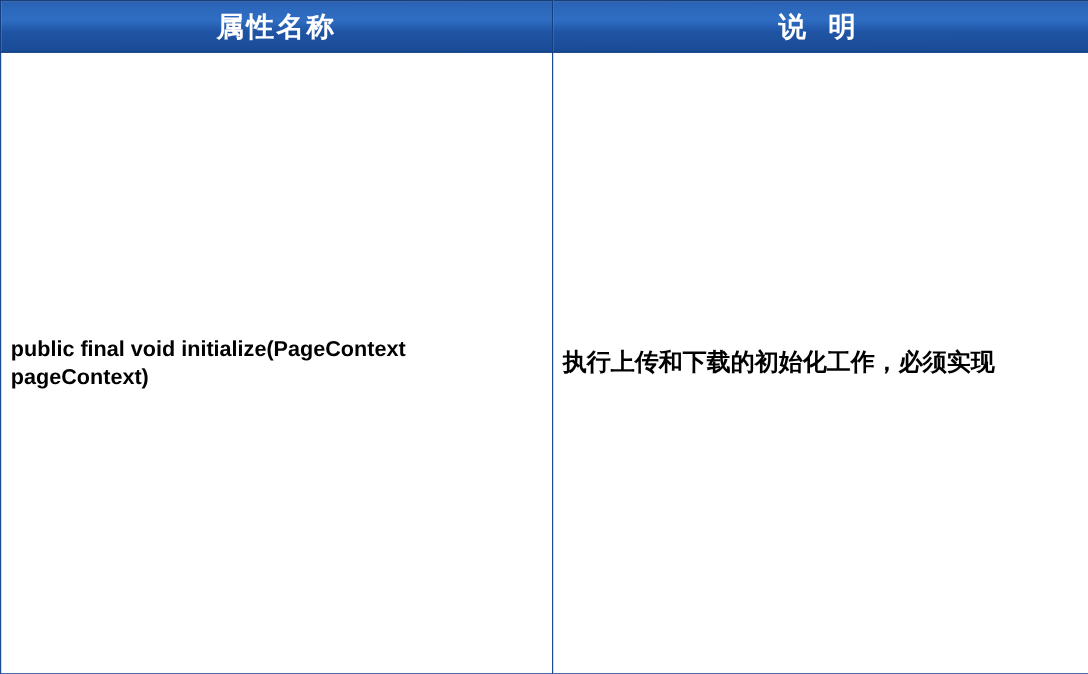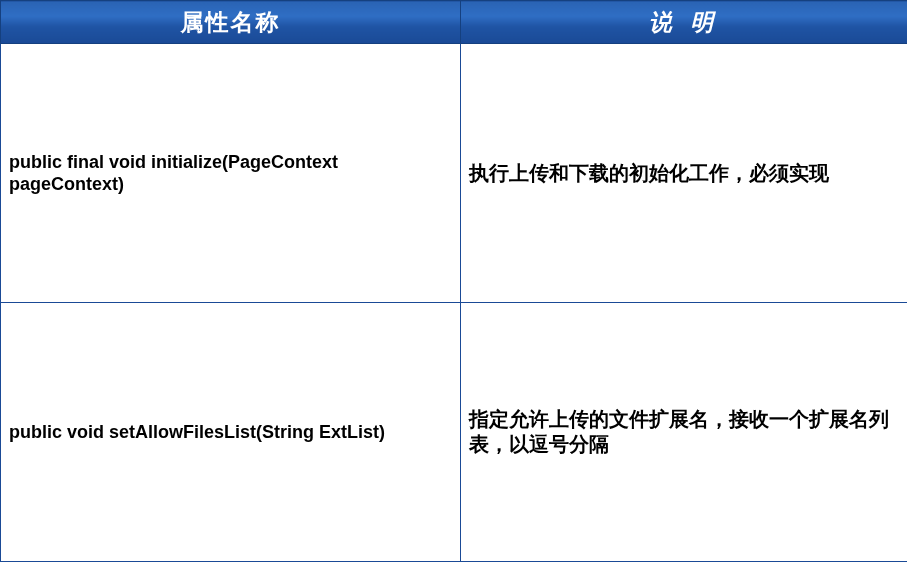--- a/index.html
+++ b/index.html
@@ -34,21 +34,20 @@
     font-size: 23px;
     font-weight: bold;
     text-align: center;
     height: 42px;
     border: 1px solid #15407f;
     letter-spacing: 2px;
     padding: 0 4px;
   }
   thead th.desc-head {
     letter-spacing: 6px;
-    font-style: italic;
   }
   tbody td {
     border: 1px solid #1a4a96;
     vertical-align: middle;
     padding: 4px 8px;
     box-sizing: border-box;
   }
   tbody td.name {
     font-size: 18px;
     font-weight: bold;
@@ -77,19 +76,15 @@
       <tr>
         <th class="name-head">属性名称</th>
         <th class="desc-head">说  明</th>
       </tr>
     </thead>
     <tbody>
       <tr>
         <td class="name">public final void initialize(PageContext pageContext)</td>
         <td class="desc">执行上传和下载的初始化工作，必须实现</td>
       </tr>
-      <tr>
-        <td class="name">public void setAllowFilesList(String ExtList)</td>
-        <td class="desc">指定允许上传的文件扩展名，接收一个扩展名列表，以逗号分隔</td>
-      </tr>
     </tbody>
   </table>
 </div>
 
 </body></html>

